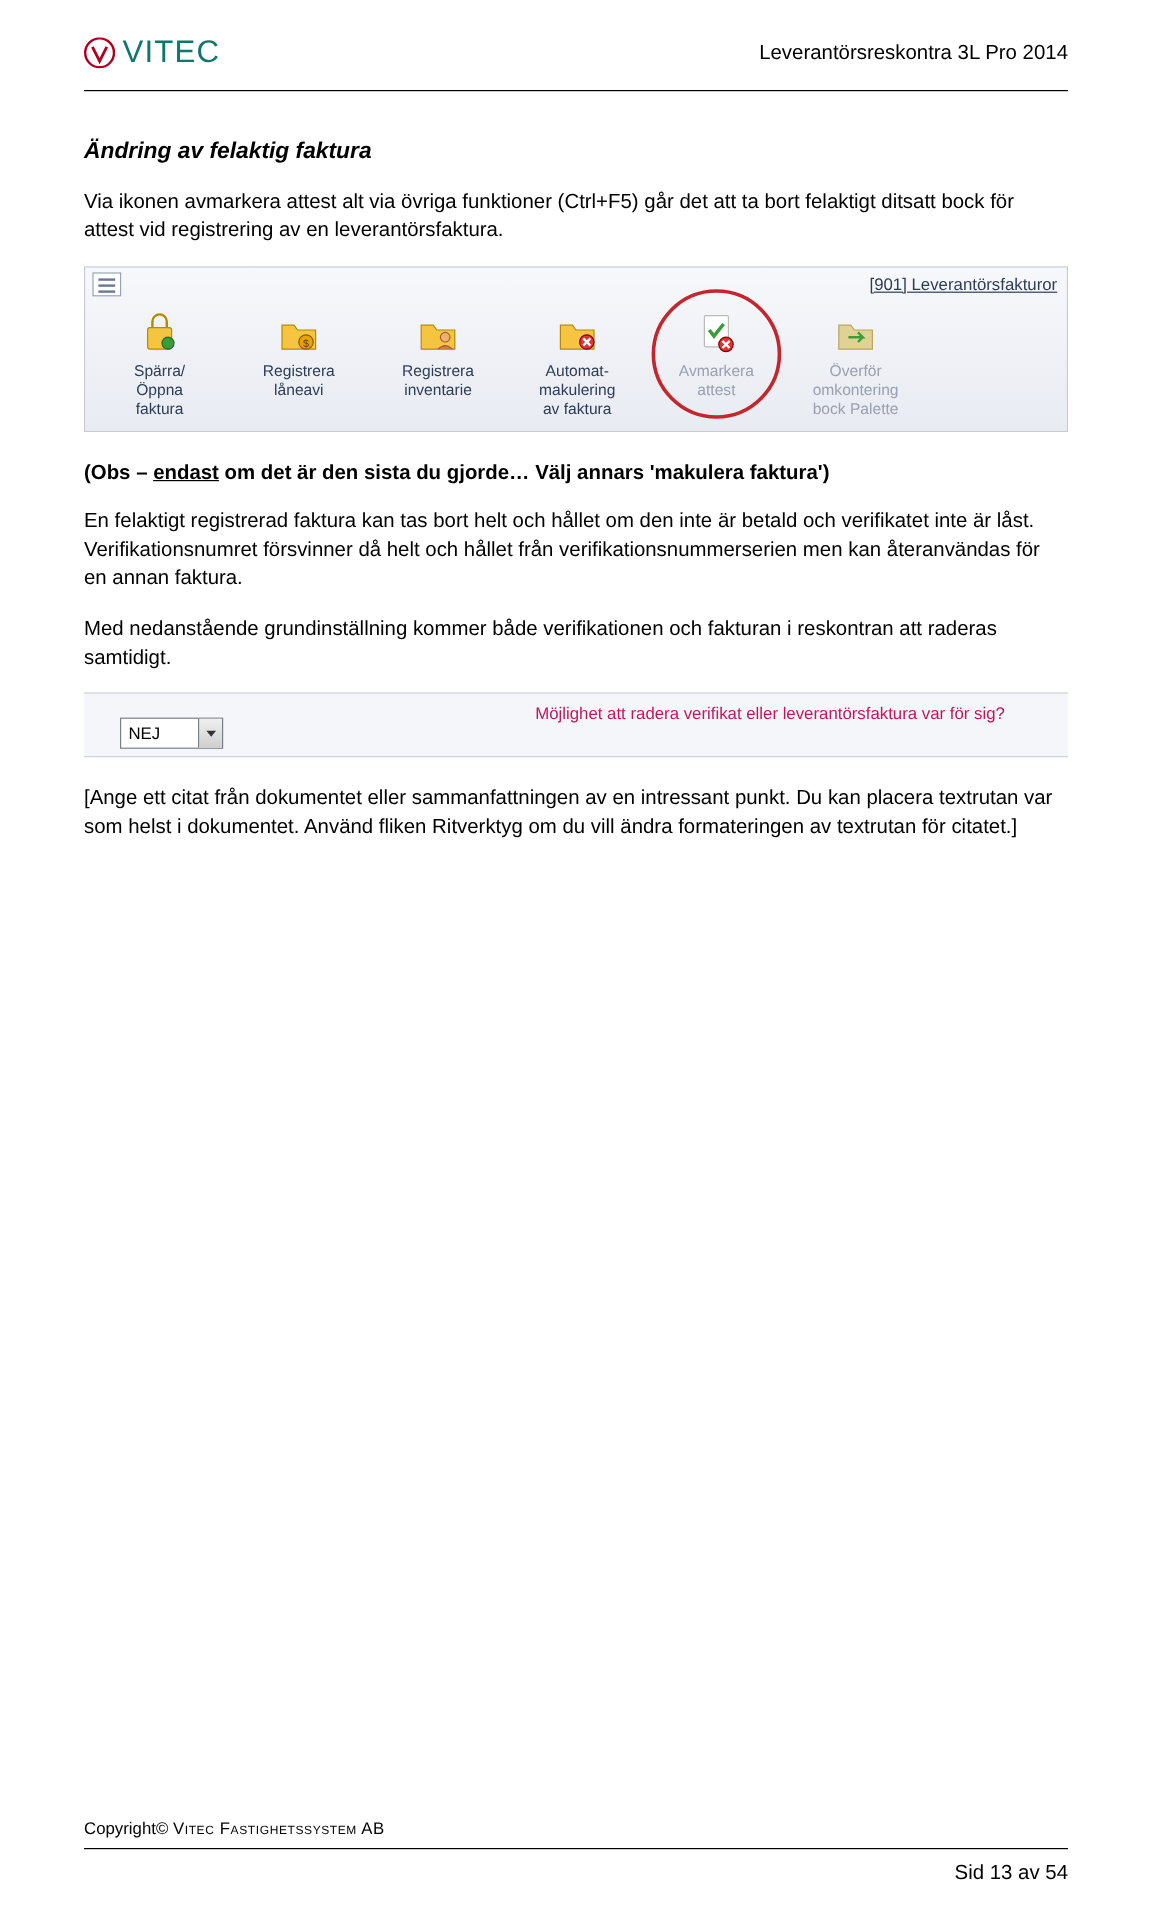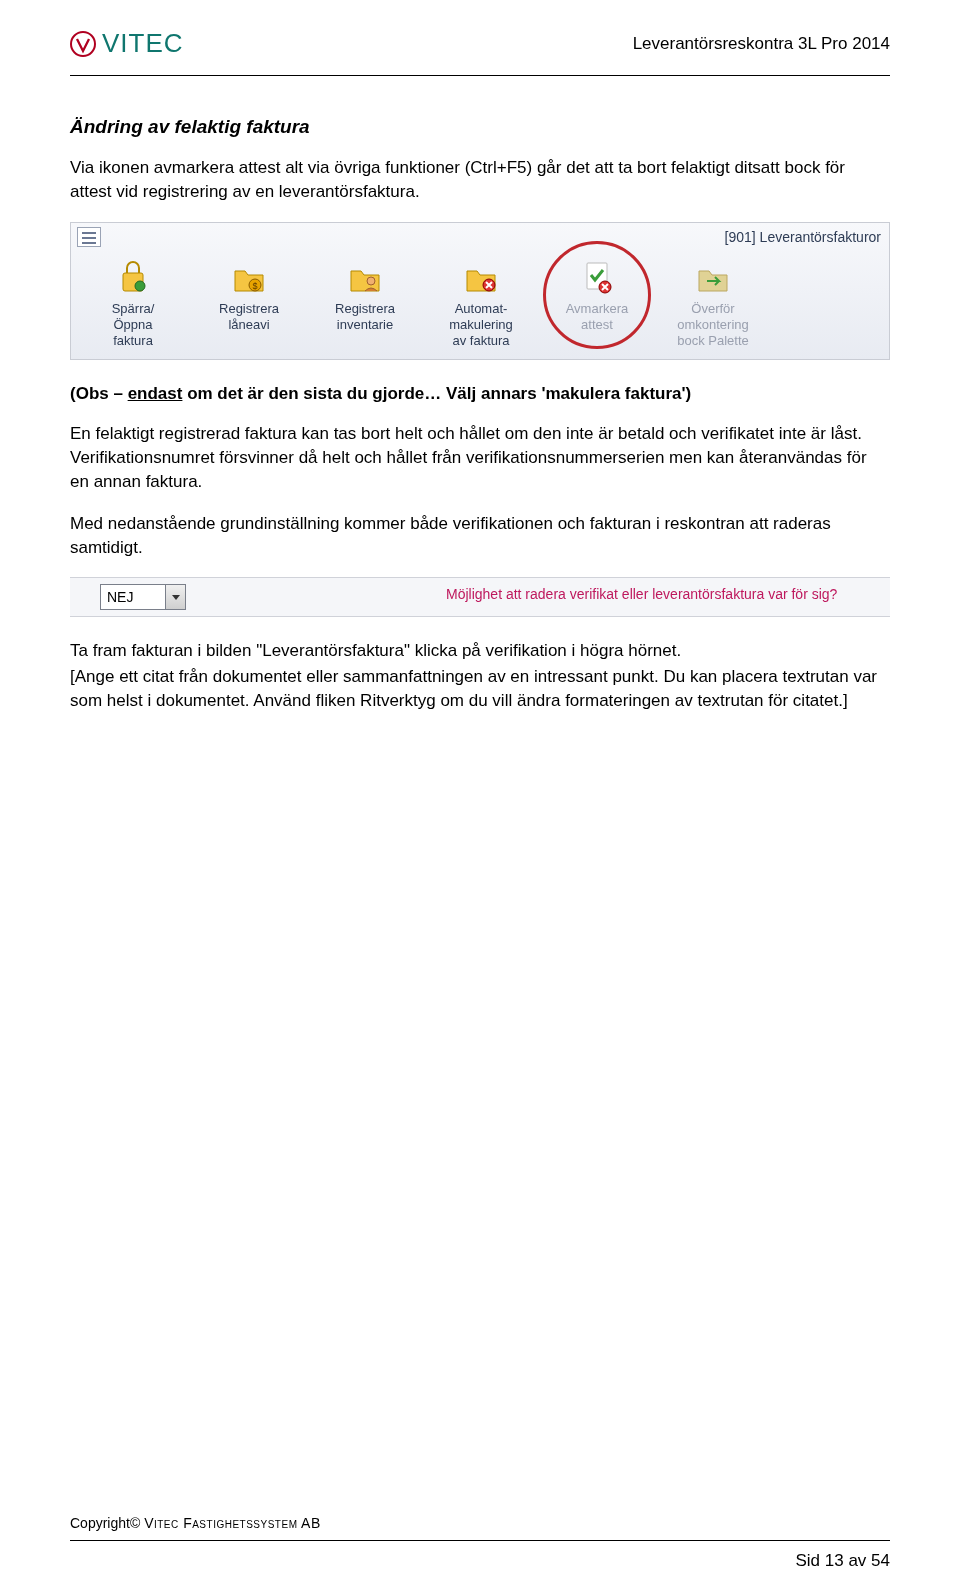--- a/index.html
+++ b/index.html
@@ -63,20 +63,21 @@
     margin: 8px 0 24px 0;
   }
   .toolbar-top {
     display: flex;
     align-items: center;
     justify-content: space-between;
     padding: 4px 8px 2px 6px;
     font-family: Tahoma, Arial, sans-serif;
     font-size: 14px;
     color: #2e3c55;
+    text-decoration: underline;
   }
   .menu-icon {
     width: 24px; height: 20px;
     border: 1px solid #9aa3b5;
     background: #fff;
     position: relative;
   }
   .menu-icon::before, .menu-icon::after, .menu-icon span {
     content: ""; position: absolute; left: 4px; right: 4px; height: 2px; background: #6b7893;
   }
@@ -121,21 +122,21 @@
     border-bottom: 1px solid #d0d2d9;
     display: flex;
     align-items: flex-start;
     margin: 10px 0 22px 0;
     padding: 4px 0;
   }
   .setting-select {
     width: 86px; height: 26px;
     background: #fff;
     border: 1px solid #7a7f8a;
-    margin: 2px 0 2px 30px;
+    margin: 16px 0 2px 30px;
     display: flex; align-items: center; justify-content: space-between;
     padding: 0 0 0 6px;
     font-family: Tahoma, Arial, sans-serif;
     font-size: 14px;
   }
   .setting-select .btn {
     width: 20px; height: 24px;
     border-left: 1px solid #7a7f8a;
     background: linear-gradient(#f0f0f0,#cfcfcf);
     display: flex; align-items: center; justify-content: center;
@@ -297,21 +298,20 @@
   <p class="body">Med nedanstående grundinställning kommer både verifikationen och fakturan i reskontran att raderas samtidigt.</p>
 
   <div class="setting-row">
     <div class="setting-select">
       <span>NEJ</span>
       <div class="btn"></div>
     </div>
     <div class="setting-text">Möjlighet att radera verifikat eller leverantörsfaktura var för sig?</div>
   </div>
 
-  <p class="body" style="margin-bottom:2px">Ta fram fakturan i bilden "Leverantörsfaktura" klicka på verifikation i högra hörnet.</p>
   <p class="body">[Ange ett citat från dokumentet eller sammanfattningen av en intressant punkt. Du kan placera textrutan var som helst i dokumentet. Använd fliken Ritverktyg om du vill ändra formateringen av textrutan för citatet.]</p>
 
   <div class="copyright">
     <span>Copyright© </span><span class="sc">Vitec Fastighetssystem AB</span>
   </div>
   <div class="footer-line"></div>
   <div class="pagenum">Sid 13 av 54</div>
 </div>
 
 </body></html>

